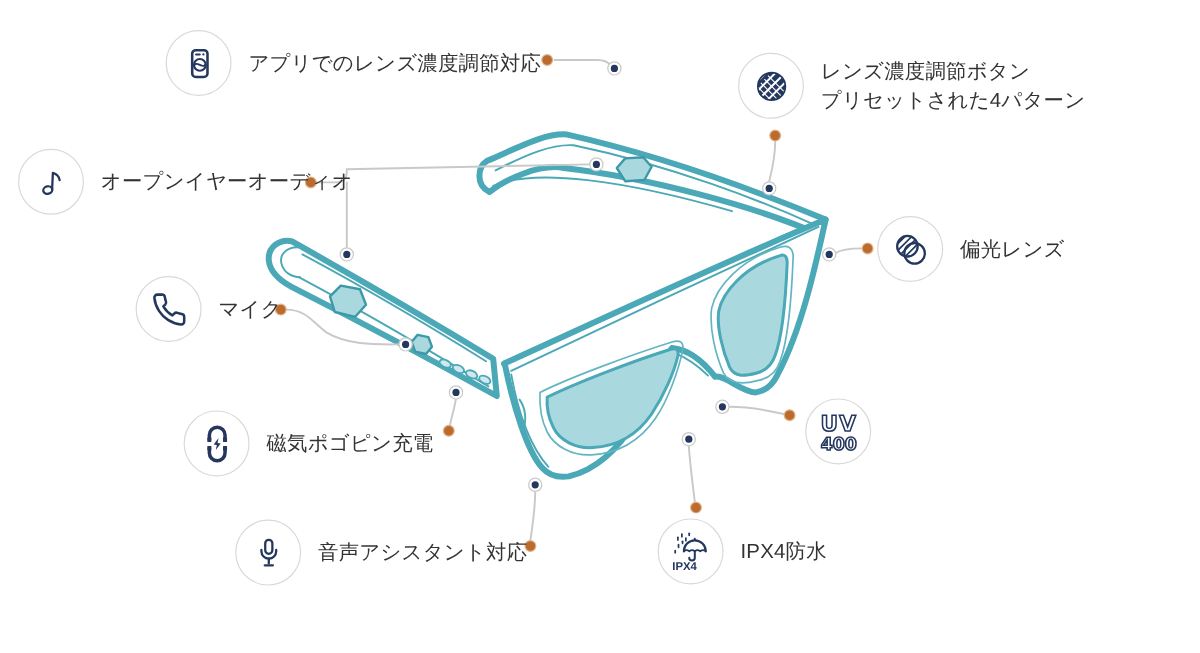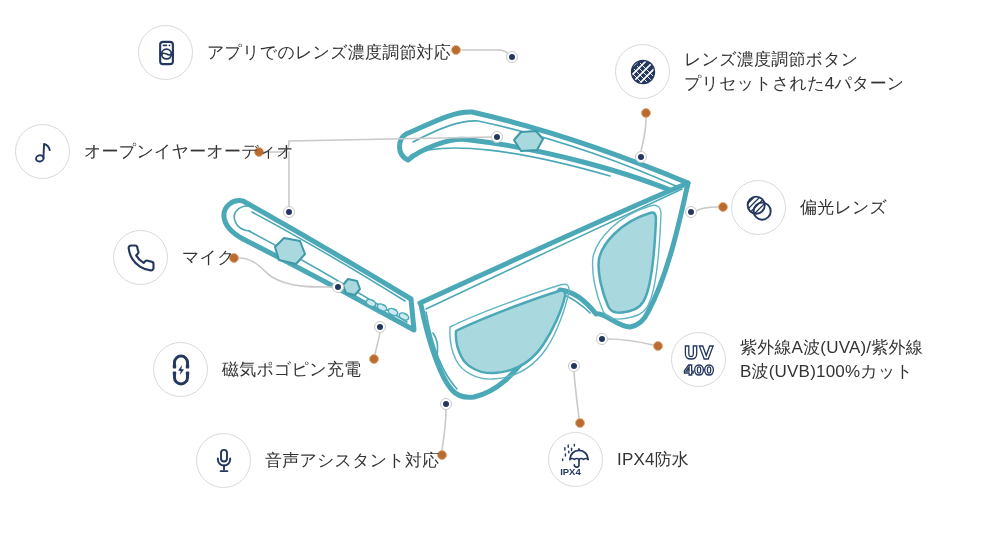--- a/index.html
+++ b/index.html
@@ -283,17 +283,15 @@
     <span class="feature-label">偏光レンズ</span>
   </div>
 
   <div class="feature" style="left:671px;top:332px;">
     <div class="icon-circle">
       <svg width="52" height="52" viewBox="0 0 52 52">
         <text class="outline-text" x="26" y="25" font-size="18" text-anchor="middle" letter-spacing="1">UV</text>
         <text class="outline-text" x="26" y="41" font-size="14.5" text-anchor="middle">400</text>
       </svg>
     </div>
-    <span class="feature-label">紫外線A波(UVA)/紫外線
-B波(UVB)100%カット</span>
   </div>
 
 </div>
 
 </body></html>

